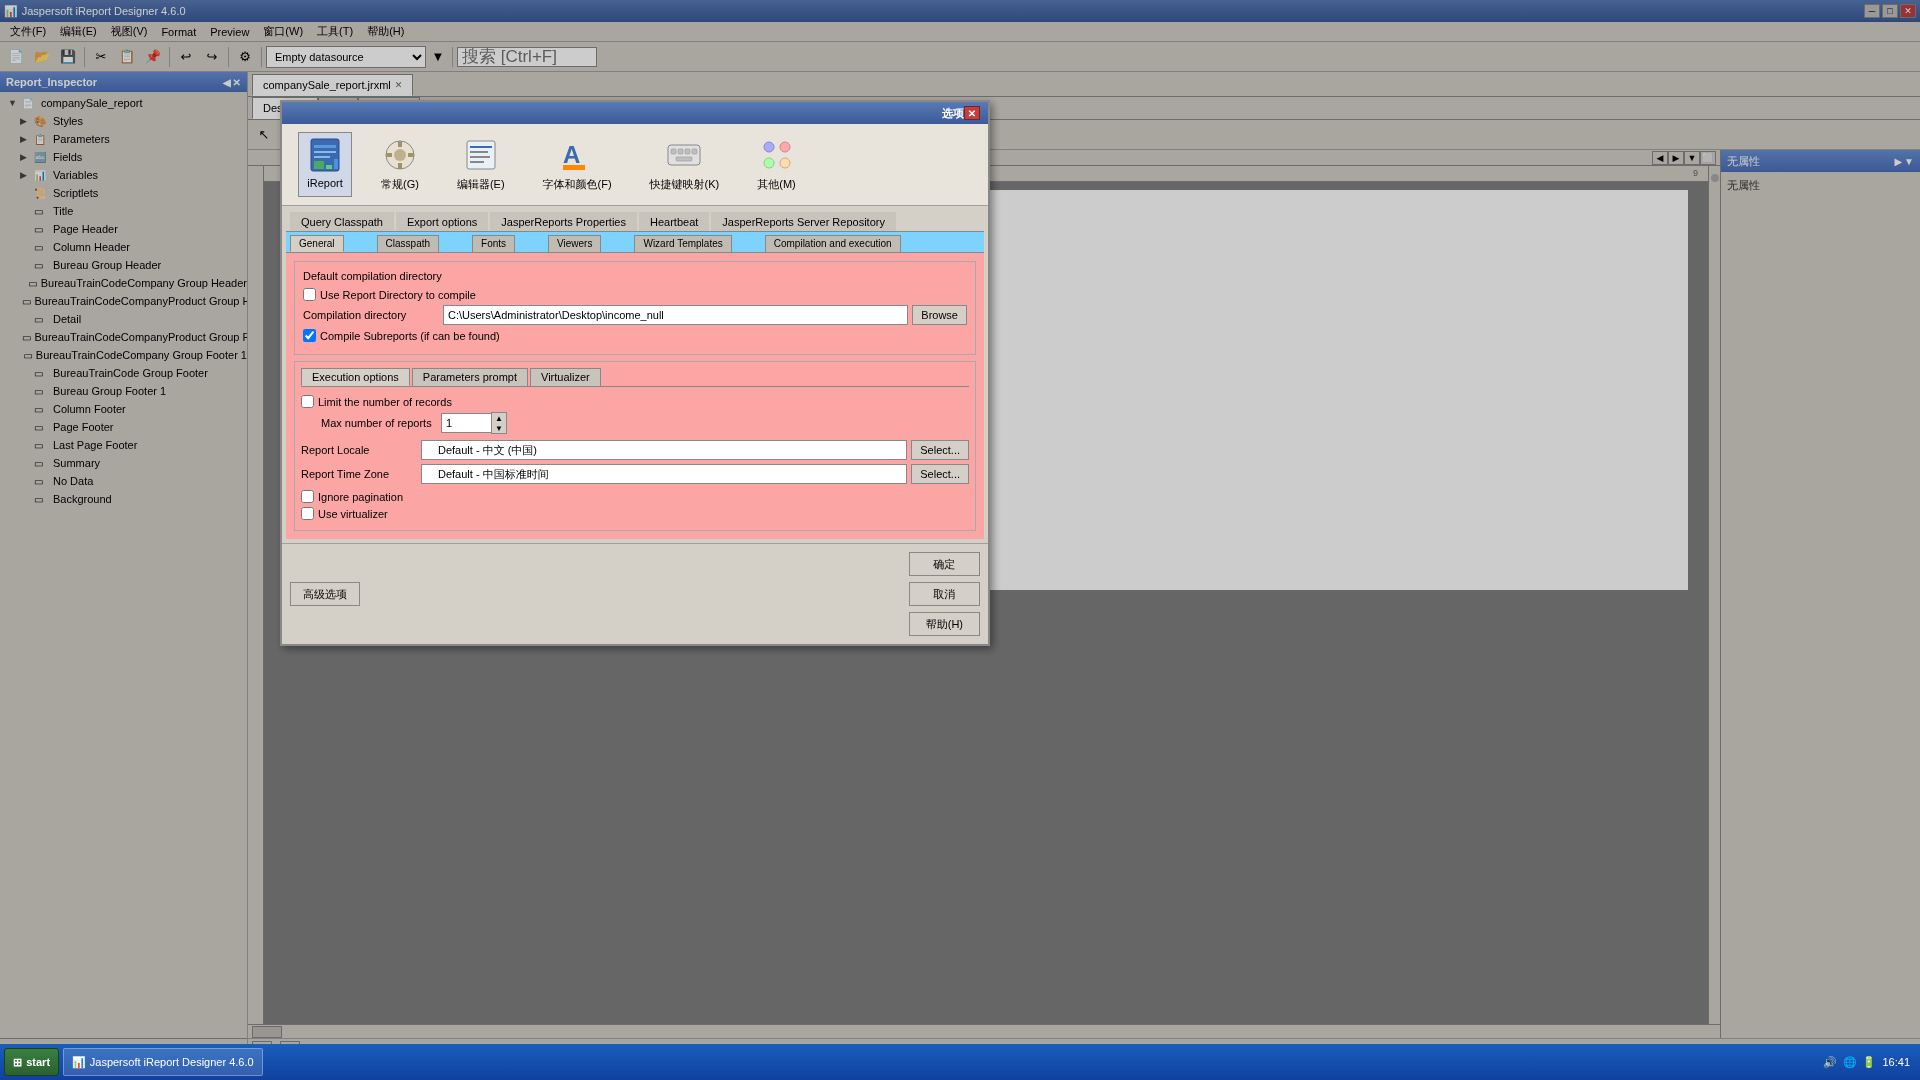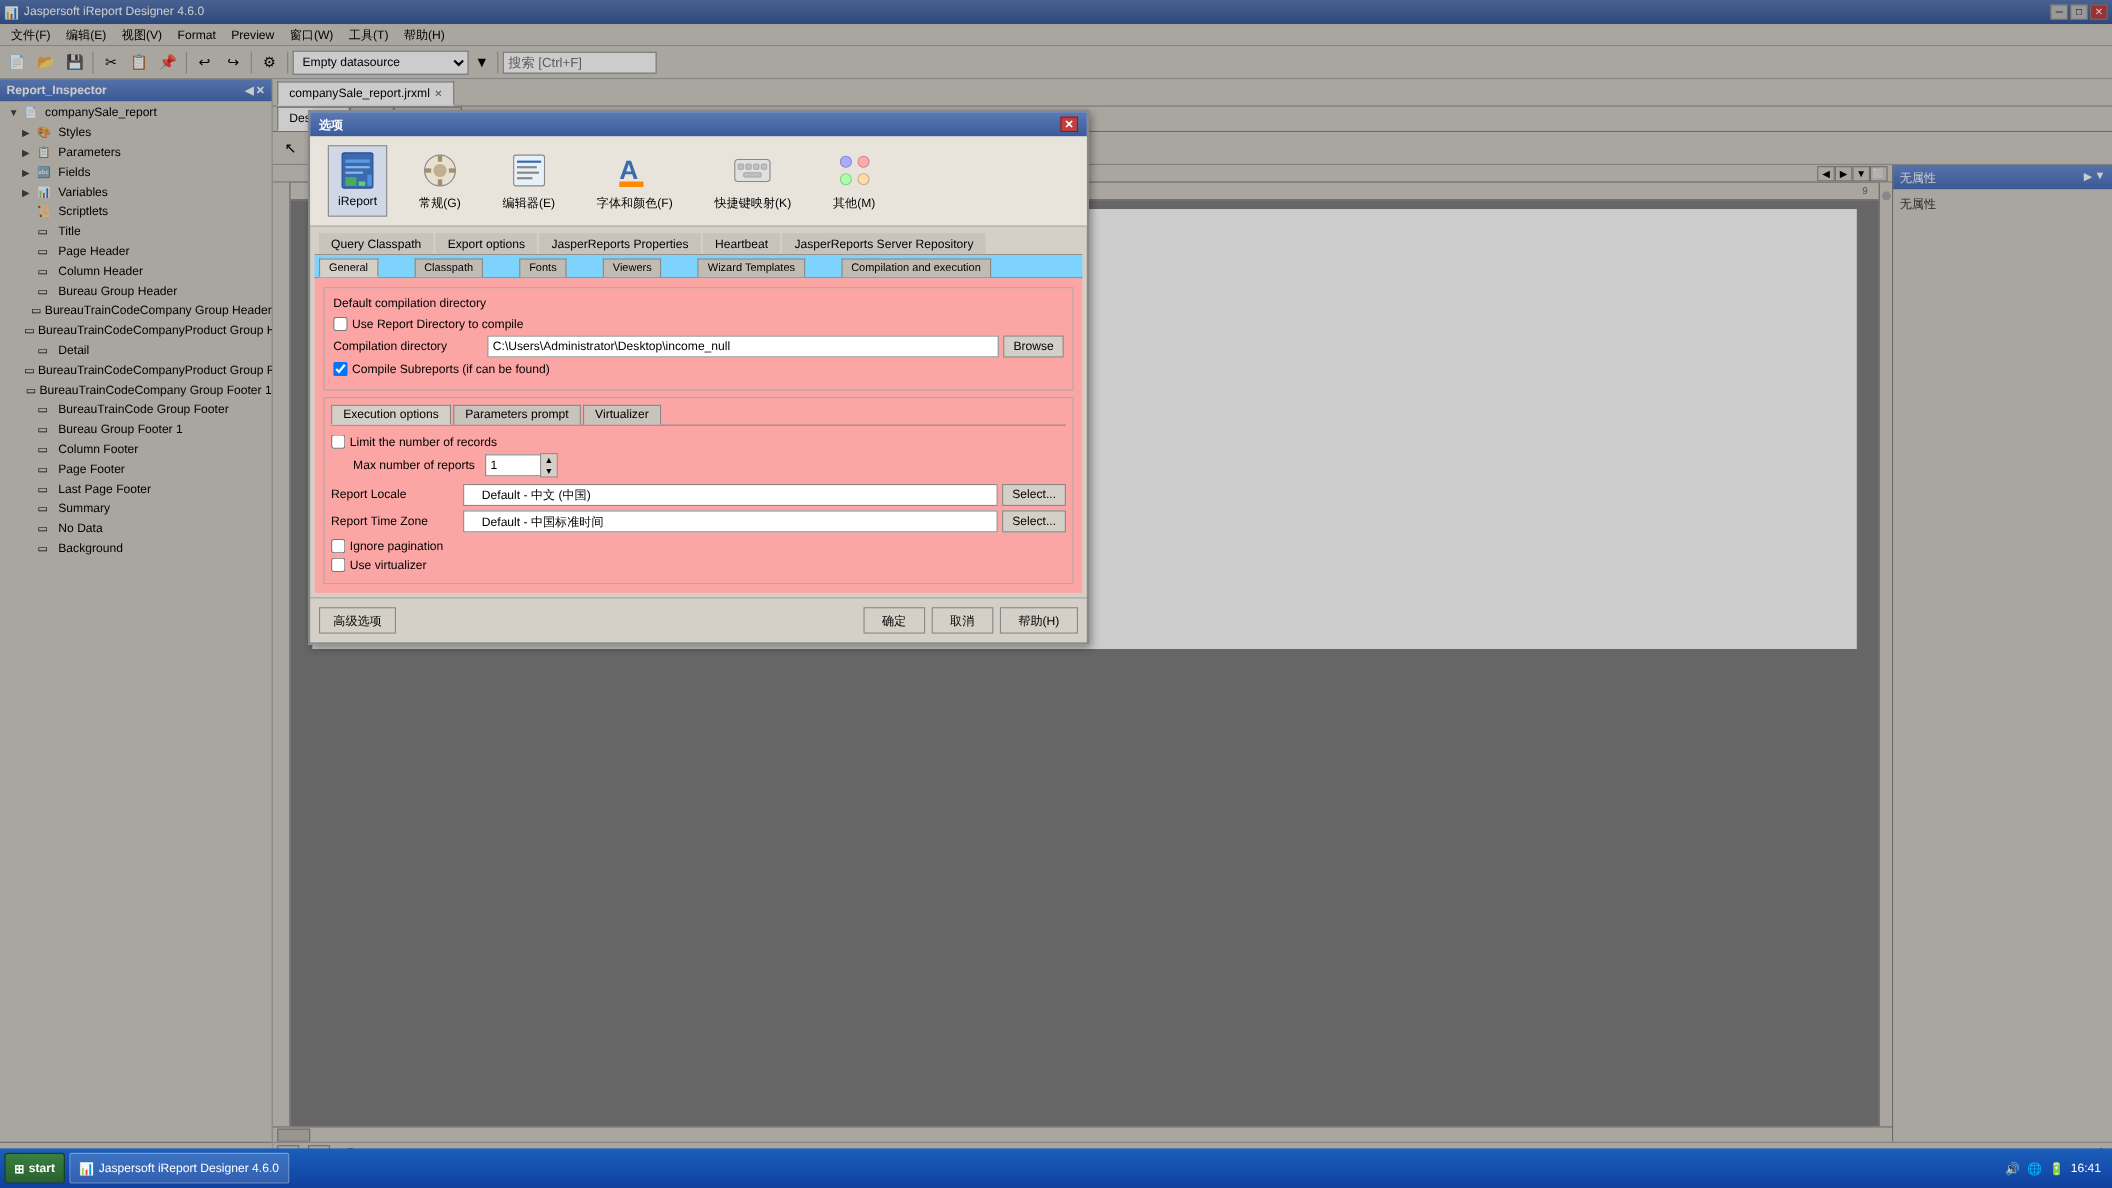--- a/index.html
+++ b/index.html
@@ -183,21 +183,21 @@
     }
     .dialog-title-bar {
       background: linear-gradient(to bottom, #5a7ab5, #3a5a9a);
       color: white;
       height: 22px;
       display: flex;
       align-items: center;
       padding: 0 8px;
       font-size: 11px;
       font-weight: bold;
-      justify-content: space-between;
+      justify-content: flex-end;
     }
     .dialog-close-btn {
       width: 16px; height: 14px;
       background: #c04040;
       border: 1px solid #802020;
       color: white;
       font-size: 10px;
       display: flex; align-items: center; justify-content: center;
       cursor: pointer;
     }
@@ -368,21 +368,21 @@
     }
 
     .dialog-footer {
       display: flex;
       justify-content: space-between;
       align-items: center;
       padding: 8px;
       border-top: 1px solid #a0a0a0;
     }
     .footer-left { }
-    .footer-right { display: flex; gap: 6px; }
+    .footer-right { display: flex; gap: 6px; flex-direction: column; }
     .footer-btn {
       height: 24px;
       padding: 0 16px;
       font-size: 11px;
       border: 1px solid #888;
       background: #d4d0c8;
       cursor: pointer;
     }
     .adv-btn {
       height: 24px;
@@ -541,21 +541,21 @@
   <button class="toolbar-btn">↩</button>
   <button class="toolbar-btn">↪</button>
   <div class="toolbar-separator"></div>
   <button class="toolbar-btn">⚙</button>
   <div class="toolbar-separator"></div>
   <select class="datasource-select">
     <option>Empty datasource</option>
   </select>
   <button class="toolbar-btn" style="width:20px;">▼</button>
   <div class="toolbar-separator"></div>
-  <input type="text" style="height: 20px; width: 140px; border: 1px solid rgb(136, 136, 136); font-size: 12px; padding: 0px 4px;" placeholder="搜索 [Ctrl+F]">
+  <input type="text" style="height: 20px; width: 140px; border: 1px solid rgb(136, 136, 136); font-size: 17px; padding: 0px 4px;" placeholder="搜索 [Ctrl+F]">
 </div>
 
 <div class="main-area">
 
   <div class="left-panel">
     <div class="panel-header">
       <span>Report_Inspector</span>
       <div class="panel-header-btns">
         <span class="panel-header-btn">◀</span>
         <span class="panel-header-btn">✕</span>

